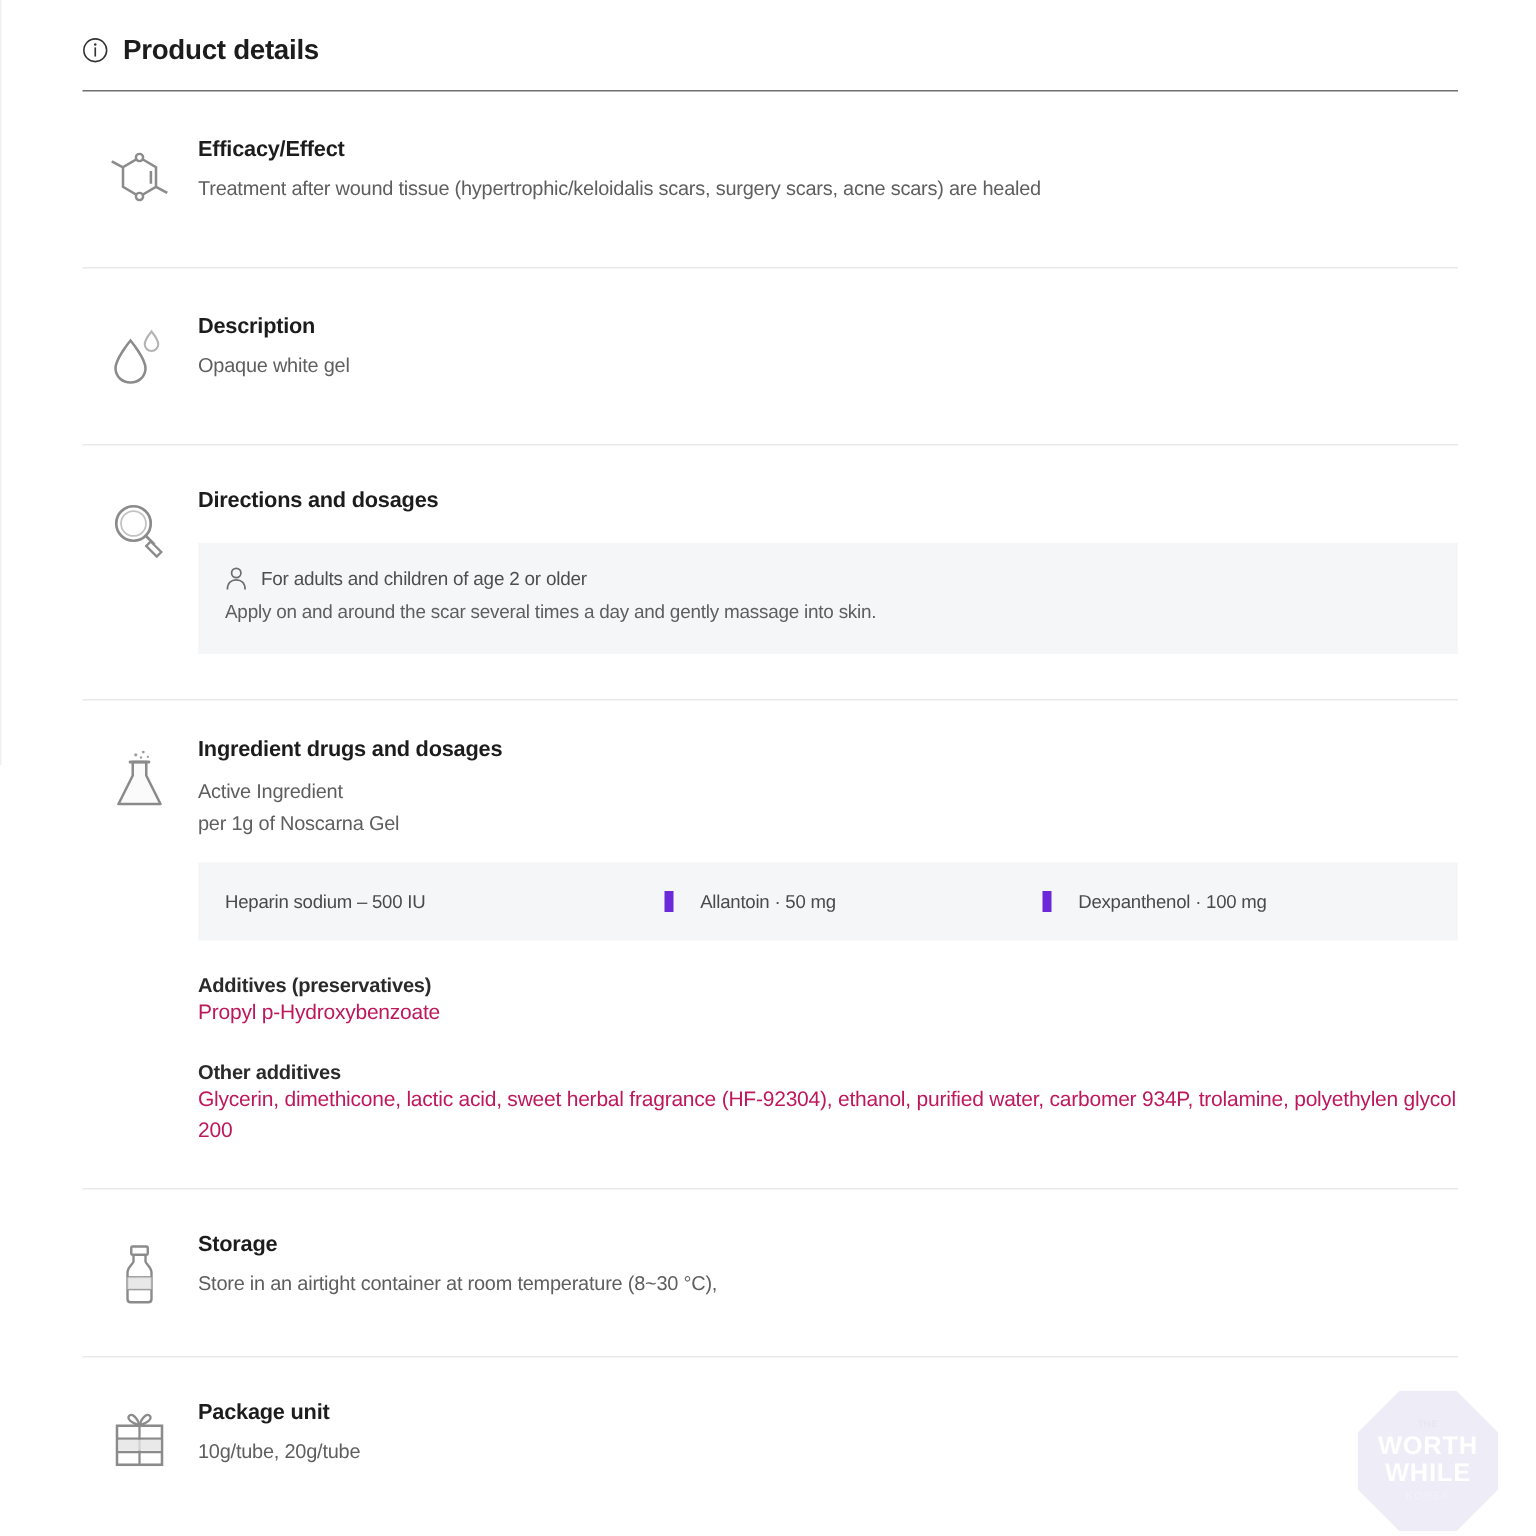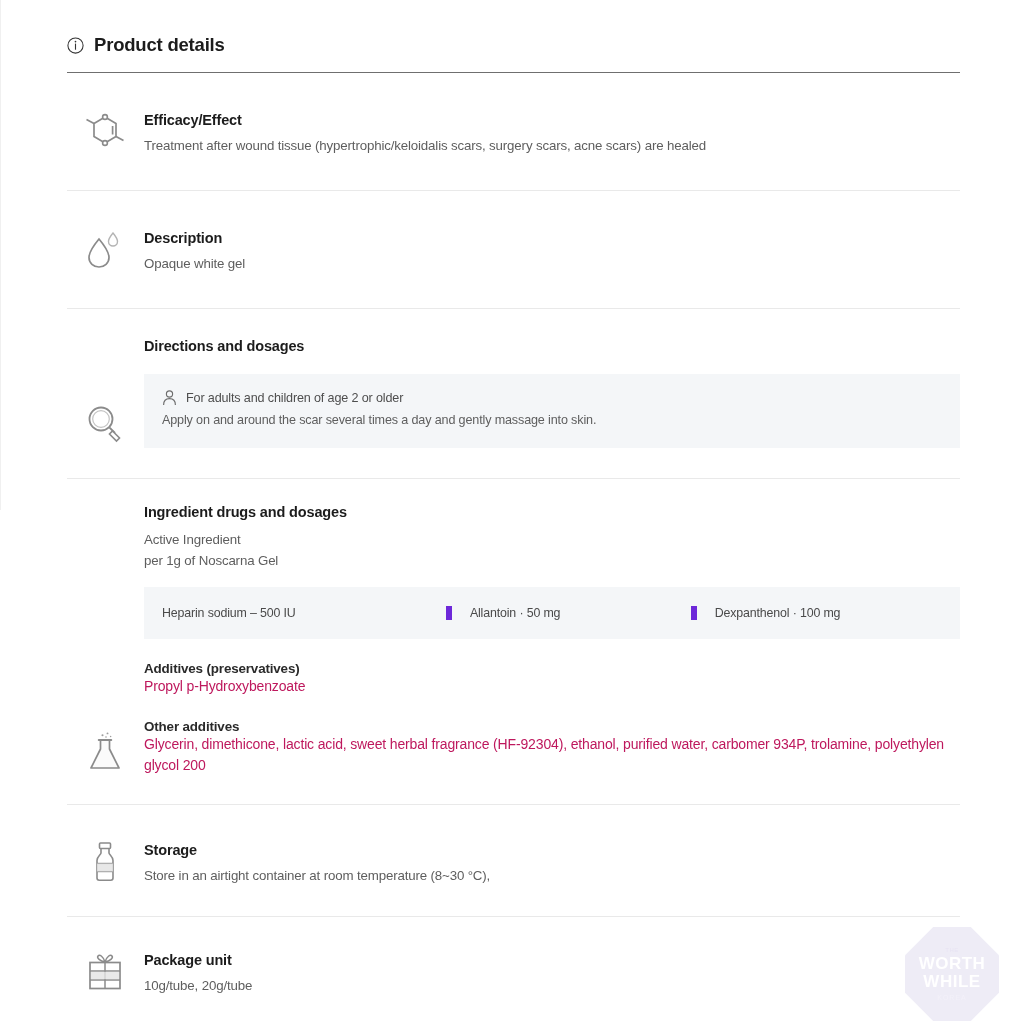--- a/index.html
+++ b/index.html
@@ -11,21 +11,21 @@
     font-family: "Liberation Sans", sans-serif;
     color: #333333;
     overflow: hidden;
     position: relative;
   }
 
   .page {
     position: relative;
     width: 1024px;
     height: 1024px;
-    padding: 12px;
+    padding: 0;
   }
 
   
   .left-edge-rule {
     position: absolute;
     left: 0;
     top: 0;
     width: 1px;
     height: 510px;
     background: #f0f0f0;
@@ -54,21 +54,21 @@
   }
   .header-rule {
     margin: 8px 52px 0 55px;
     height: 1px;
     background: #6f6f6f;
   }
 
   
   .section {
     display: flex;
-    align-items: flex-end;
+    align-items: flex-start;
     padding: 0 52px 0 55px;
     position: relative;
   }
   .section-icon {
     flex: 0 0 75px;
     display: flex;
     justify-content: center;
     padding-top: 5px;
   }
   .section-icon svg { display: block; }

